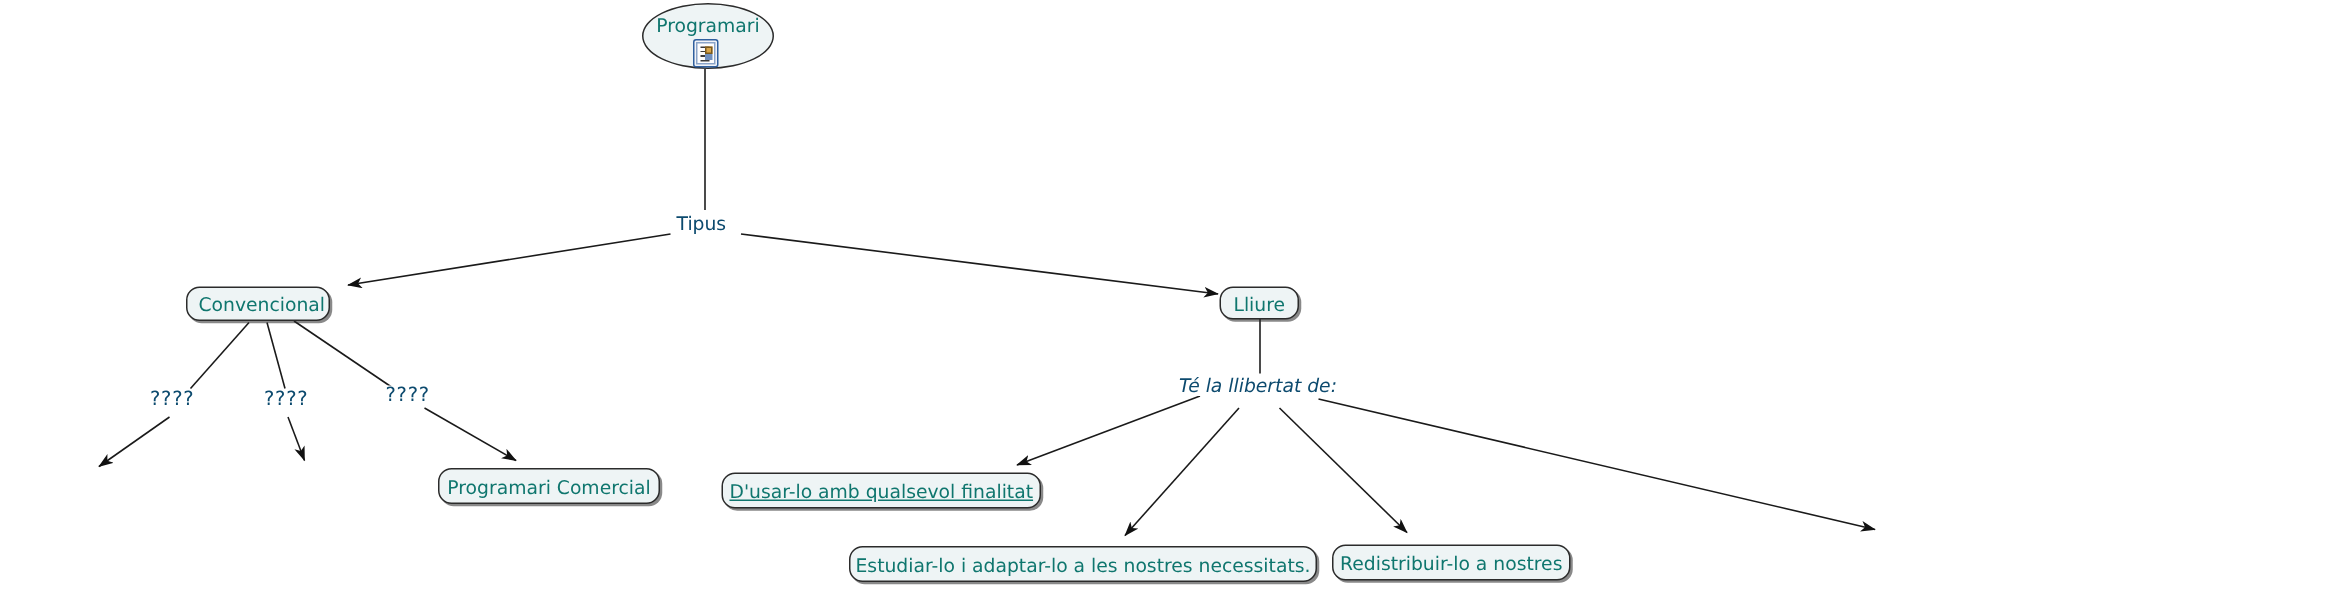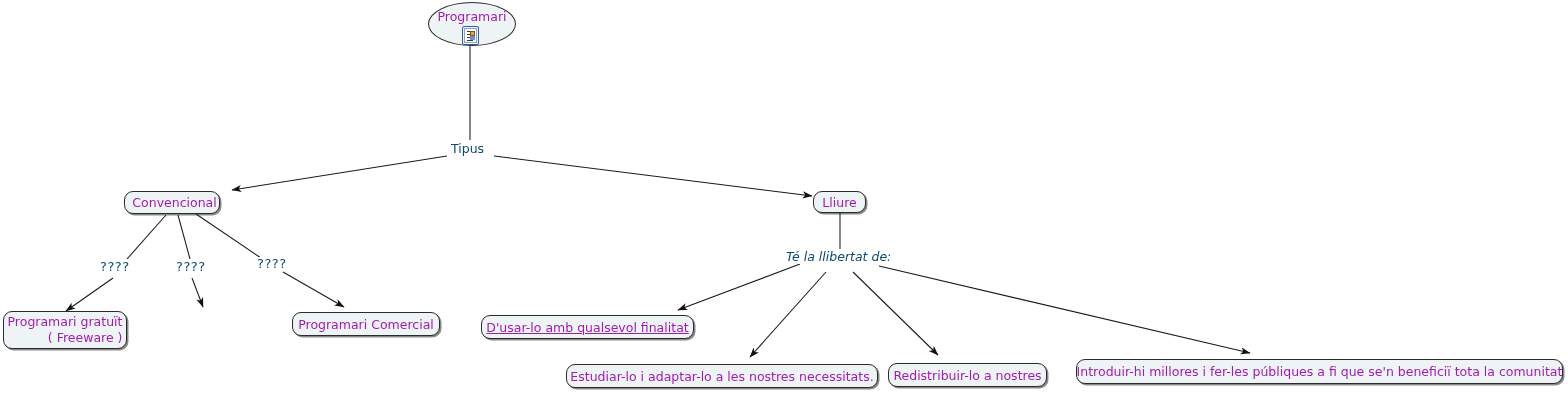--- a/index.html
+++ b/index.html
@@ -28,24 +28,24 @@
     height: 400px;
     pointer-events: none;
   }
   
   .node {
     position: absolute;
     box-sizing: border-box;
     background: #eef4f5;
     border: 1px solid #2b2b2b;
     border-radius: 9px;
-    color: #a21caf;
+    color: #0f766e;
     font-size: 12.5px;
     line-height: 15px;
-    text-align: right;
+    text-align: left;
     display: flex;
     align-items: center;
     justify-content: center;
     box-shadow: 1.5px 1.5px 0 0 rgba(40,40,40,0.55);
     white-space: pre;
     padding: 0 7px;
   }
   .node.ellipse {
     border-radius: 50%;
     box-shadow: none;
@@ -180,39 +180,32 @@
   <div class="link-label qmarks" style="left:257px; top:257px;">????</div>
 
   <div class="node" style="left:124px; top:191px; width:96px; height:23px;padding-left:12px;">
     <span>Convencional</span>
   </div>
 
   <div class="node" style="left:813px; top:191px; width:53px; height:22px;">
     <span>Lliure</span>
   </div>
 
-  <div class="node two-line" style="left:3px; top:311px; width:124px; height:38px;">
-    <span>Programari gratuït
-( Freeware )</span>
-  </div>
 
 
   <div class="node" style="left:292px; top:312px; width:148px; height:24px;">
     <span>Programari Comercial</span>
   </div>
 
   <div class="node" style="left:481px; top:315px; width:213px; height:24px;text-decoration:underline;">
     <span>D'usar-lo amb qualsevol finalitat</span>
   </div>
 
   <div class="node" style="left:566px; top:364px; width:312px; height:24px;">
     <span>Estudiar-lo i adaptar-lo a les nostres necessitats.</span>
   </div>
 
   <div class="node" style="left:888px; top:363px; width:159px; height:24px;">
     <span>Redistribuir-lo a nostres</span>
   </div>
 
-  <div class="node" style="left:1076px; top:359px; width:487px; height:25px;">
-    <span>Introduir-hi millores i fer-les públiques a fi que se'n beneficiï tota la comunitat</span>
-  </div>
 
 </div>
 
 </body></html>

